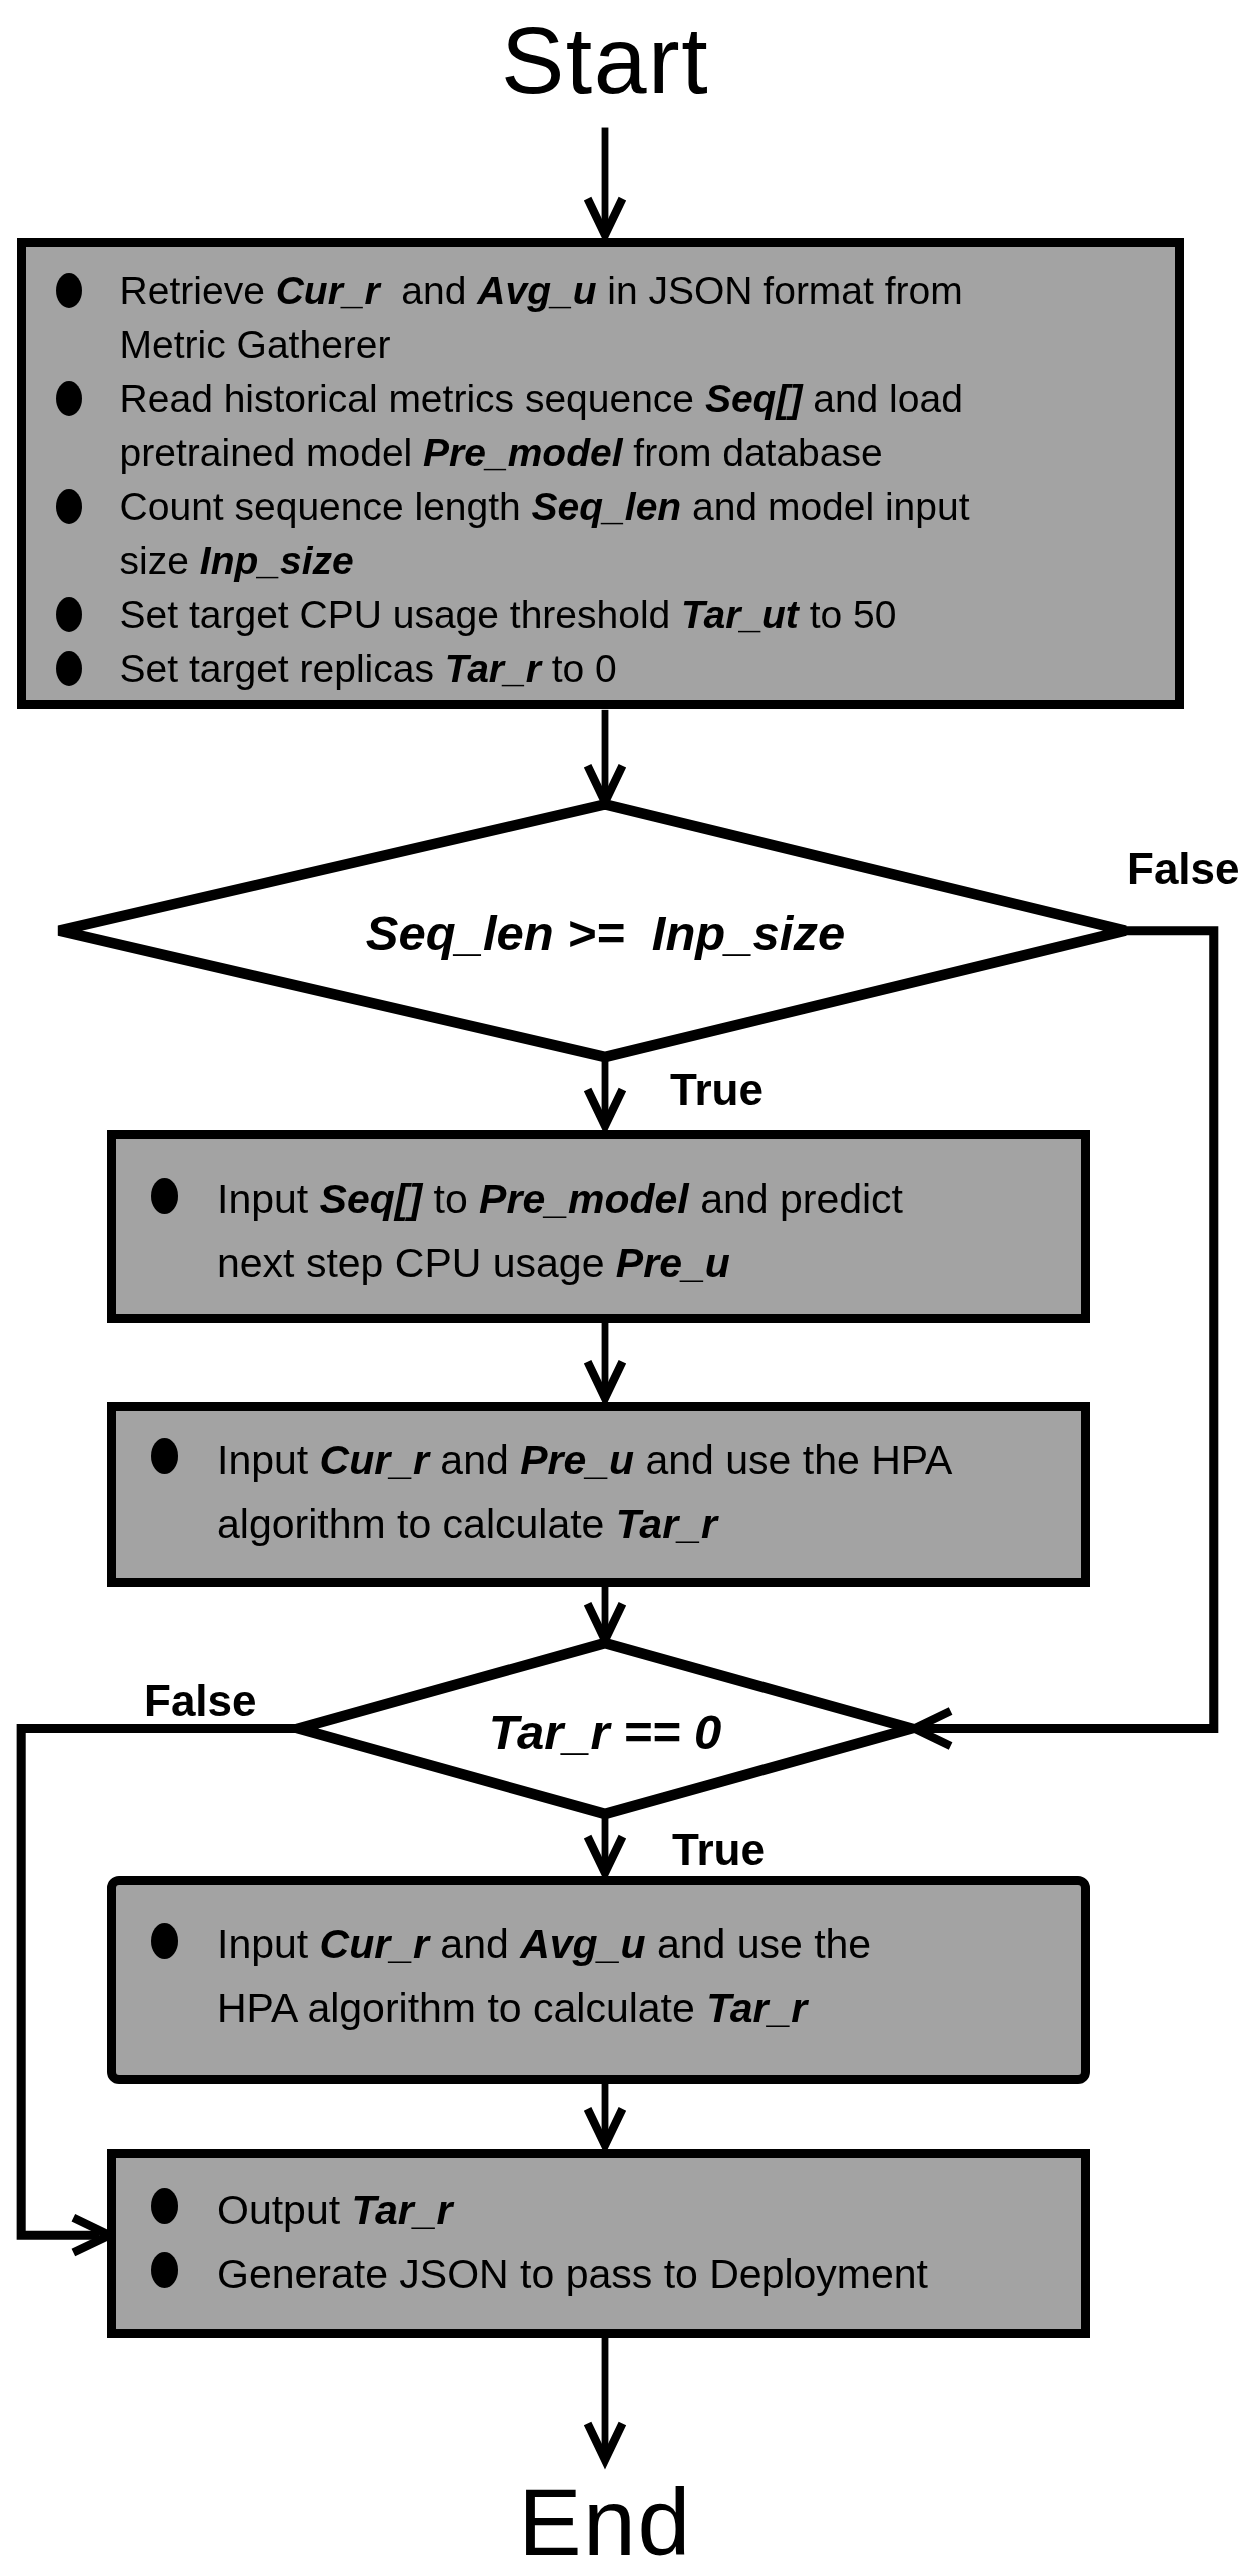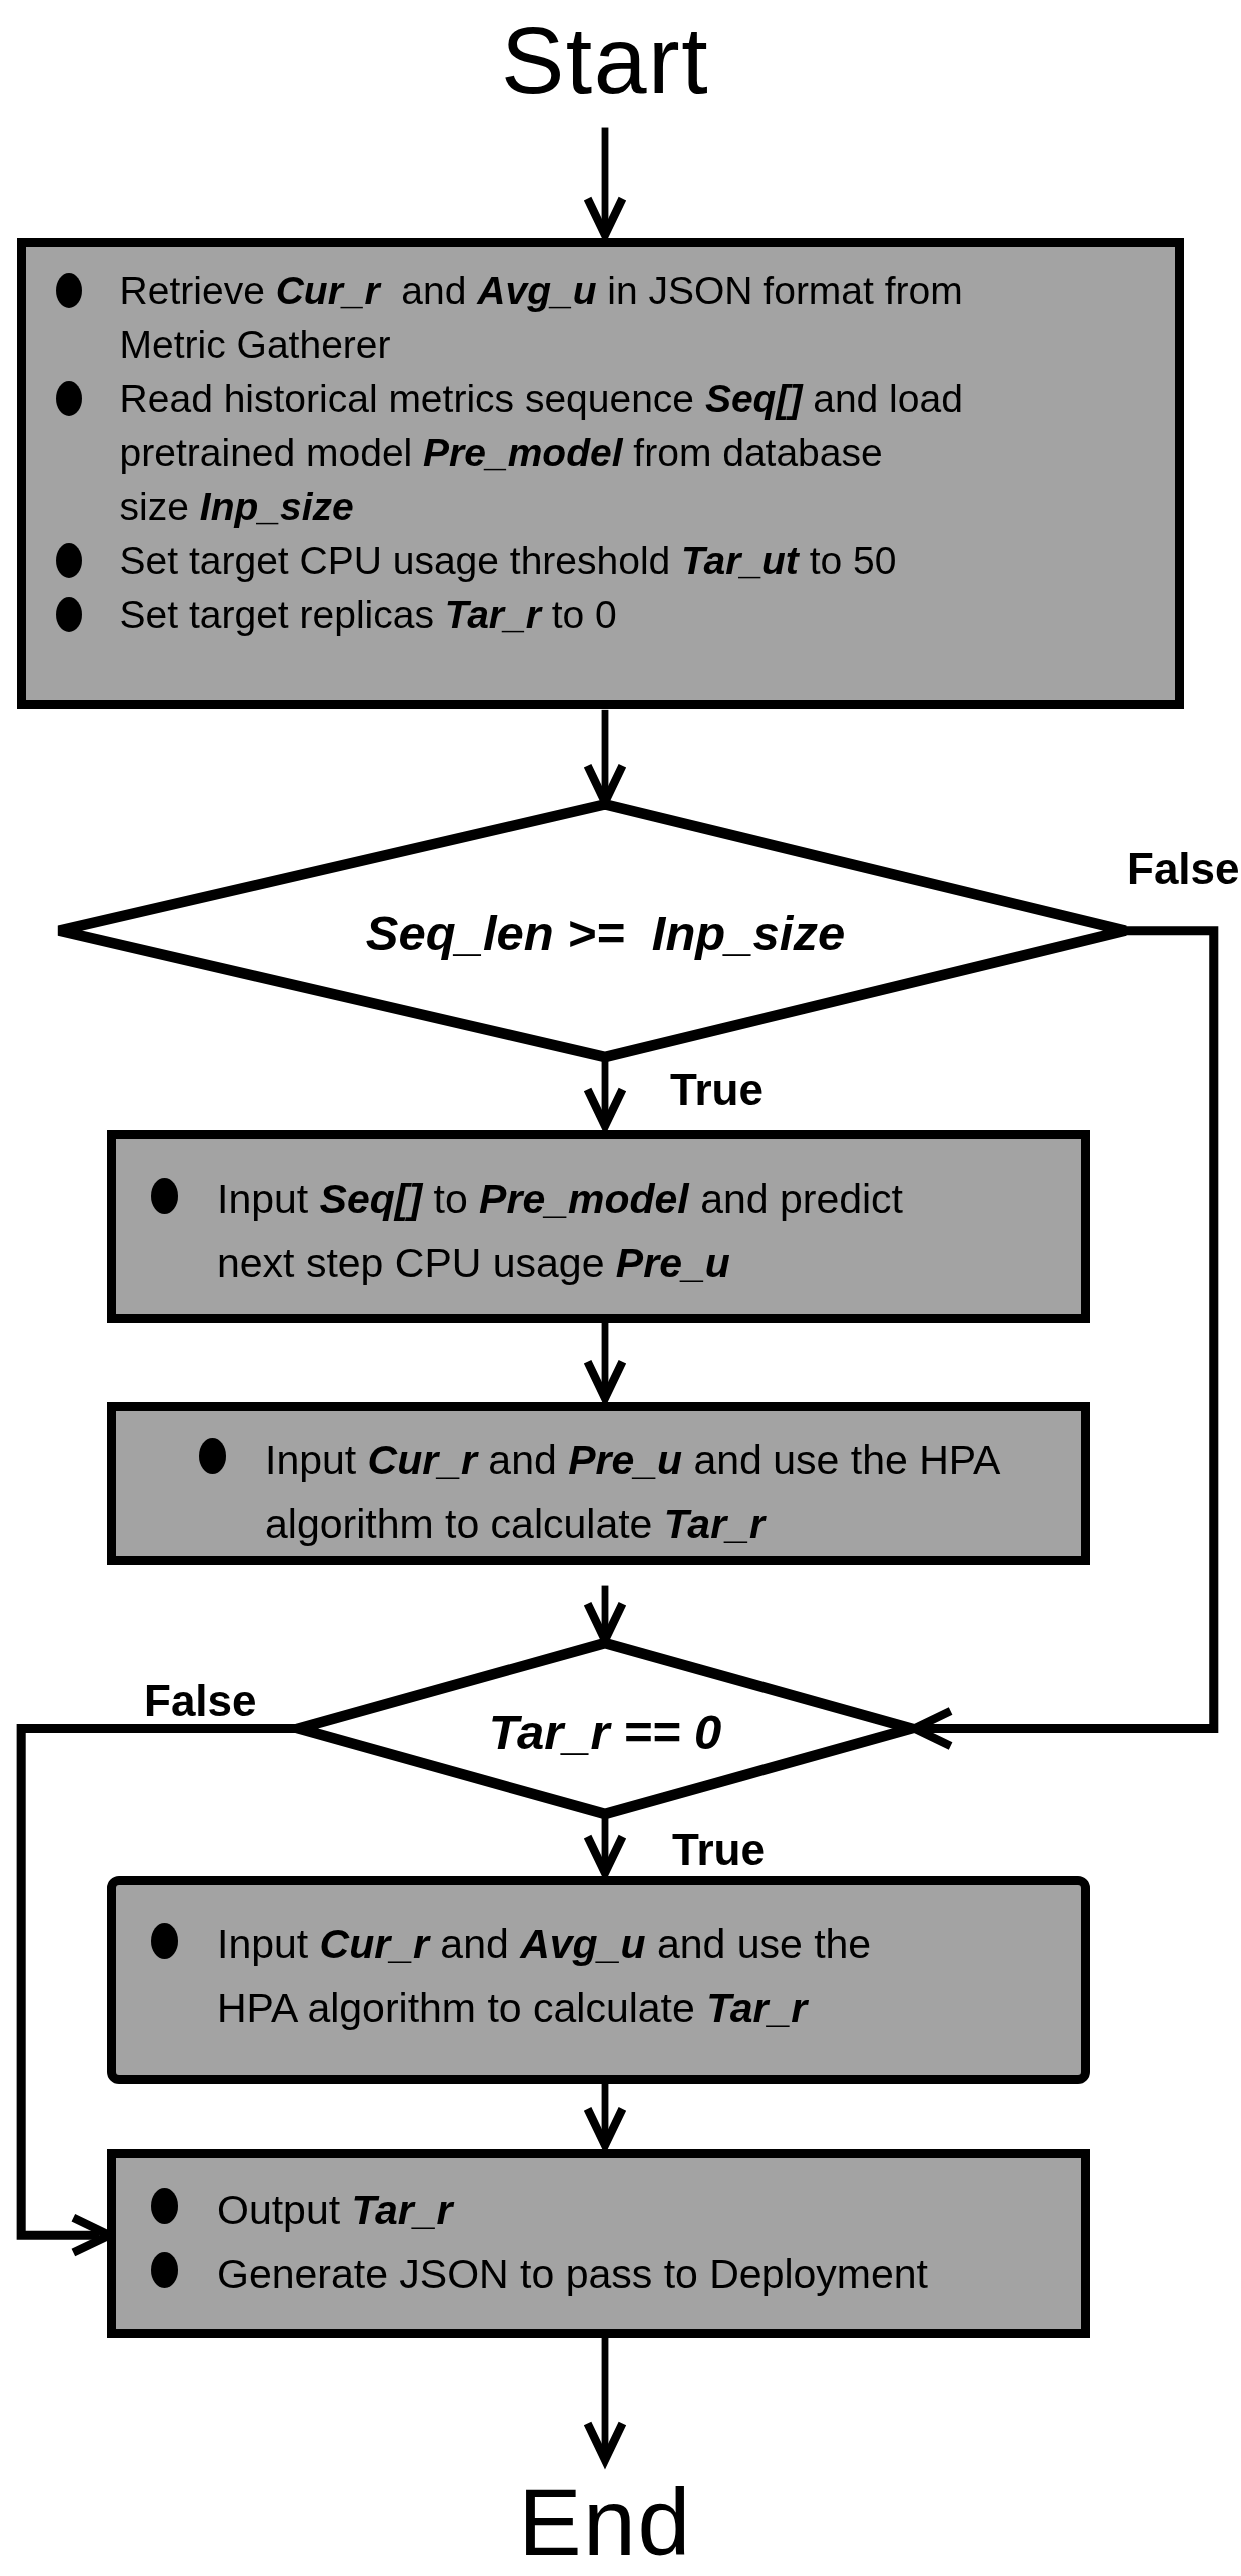--- a/index.html
+++ b/index.html
@@ -55,29 +55,30 @@
   </svg>
 
   <div class="terminal" style="left:378px;top:6px;width:454px;">Start</div>
   <div class="terminal" style="left:378px;top:2468px;width:454px;">End</div>
 
   <div class="pbox box1" style="left:16.6px;top:238px;width:1167px;height:471px;padding-top:16.6px;">
       <div class="line"><span class="bullet"></span><span class="txt"><span>Retrieve </span><span class="var">Cur_r</span><span>  and </span><span class="var">Avg_u</span><span> in JSON format from</span></span></div>
       <div class="line"><span class="bullet hidden"></span><span class="txt"><span>Metric Gatherer</span></span></div>
       <div class="line"><span class="bullet"></span><span class="txt"><span>Read historical metrics sequence </span><span class="var">Seq[]</span><span> and load</span></span></div>
       <div class="line"><span class="bullet hidden"></span><span class="txt"><span>pretrained model </span><span class="var">Pre_model</span><span> from database</span></span></div>
+      <div class="line"><span class="bullet"></span><span class="txt"><span>Count sequence length </span><span class="var">Seq_len</span><span> and model input</span></span></div>
       <div class="line"><span class="bullet hidden"></span><span class="txt"><span>size </span><span class="var">Inp_size</span></span></div>
       <div class="line"><span class="bullet"></span><span class="txt"><span>Set target CPU usage threshold </span><span class="var">Tar_ut</span><span> to 50</span></span></div>
       <div class="line"><span class="bullet"></span><span class="txt"><span>Set target replicas </span><span class="var">Tar_r</span><span> to 0</span></span></div>
     </div>
   <div class="pbox boxS" style="left:107px;top:1130px;width:983px;height:193px;padding-top:28px;">
       <div class="line"><span class="bullet"></span><span class="txt"><span>Input </span><span class="var">Seq[]</span><span> to </span><span class="var">Pre_model</span><span> and predict</span></span></div>
       <div class="line"><span class="bullet hidden"></span><span class="txt"><span>next step CPU usage </span><span class="var">Pre_u</span></span></div>
     </div>
-  <div class="pbox boxS" style="left:107px;top:1402px;width:983px;height:163px;padding-top:16.6px;padding-left:48px;">
+  <div class="pbox boxS" style="left:107px;top:1402px;width:983px;height:185px;padding-top:16.6px;">
       <div class="line"><span class="bullet"></span><span class="txt"><span>Input </span><span class="var">Cur_r</span><span> and </span><span class="var">Pre_u</span><span> and use the HPA</span></span></div>
       <div class="line"><span class="bullet hidden"></span><span class="txt"><span>algorithm to calculate </span><span class="var">Tar_r</span></span></div>
     </div>
   <div class="pbox boxS" style="left:107px;top:1876px;width:983px;height:208px;padding-top:27px;border-radius:12px;">
       <div class="line"><span class="bullet"></span><span class="txt"><span>Input </span><span class="var">Cur_r</span><span> and </span><span class="var">Avg_u</span><span> and use the</span></span></div>
       <div class="line"><span class="bullet hidden"></span><span class="txt"><span>HPA algorithm to calculate </span><span class="var">Tar_r</span></span></div>
     </div>
   <div class="pbox boxS" style="left:107px;top:2149px;width:983px;height:189px;padding-top:19.7px;">
       <div class="line"><span class="bullet"></span><span class="txt"><span>Output </span><span class="var">Tar_r</span></span></div>
       <div class="line"><span class="bullet"></span><span class="txt"><span>Generate JSON to pass to Deployment</span></span></div>

